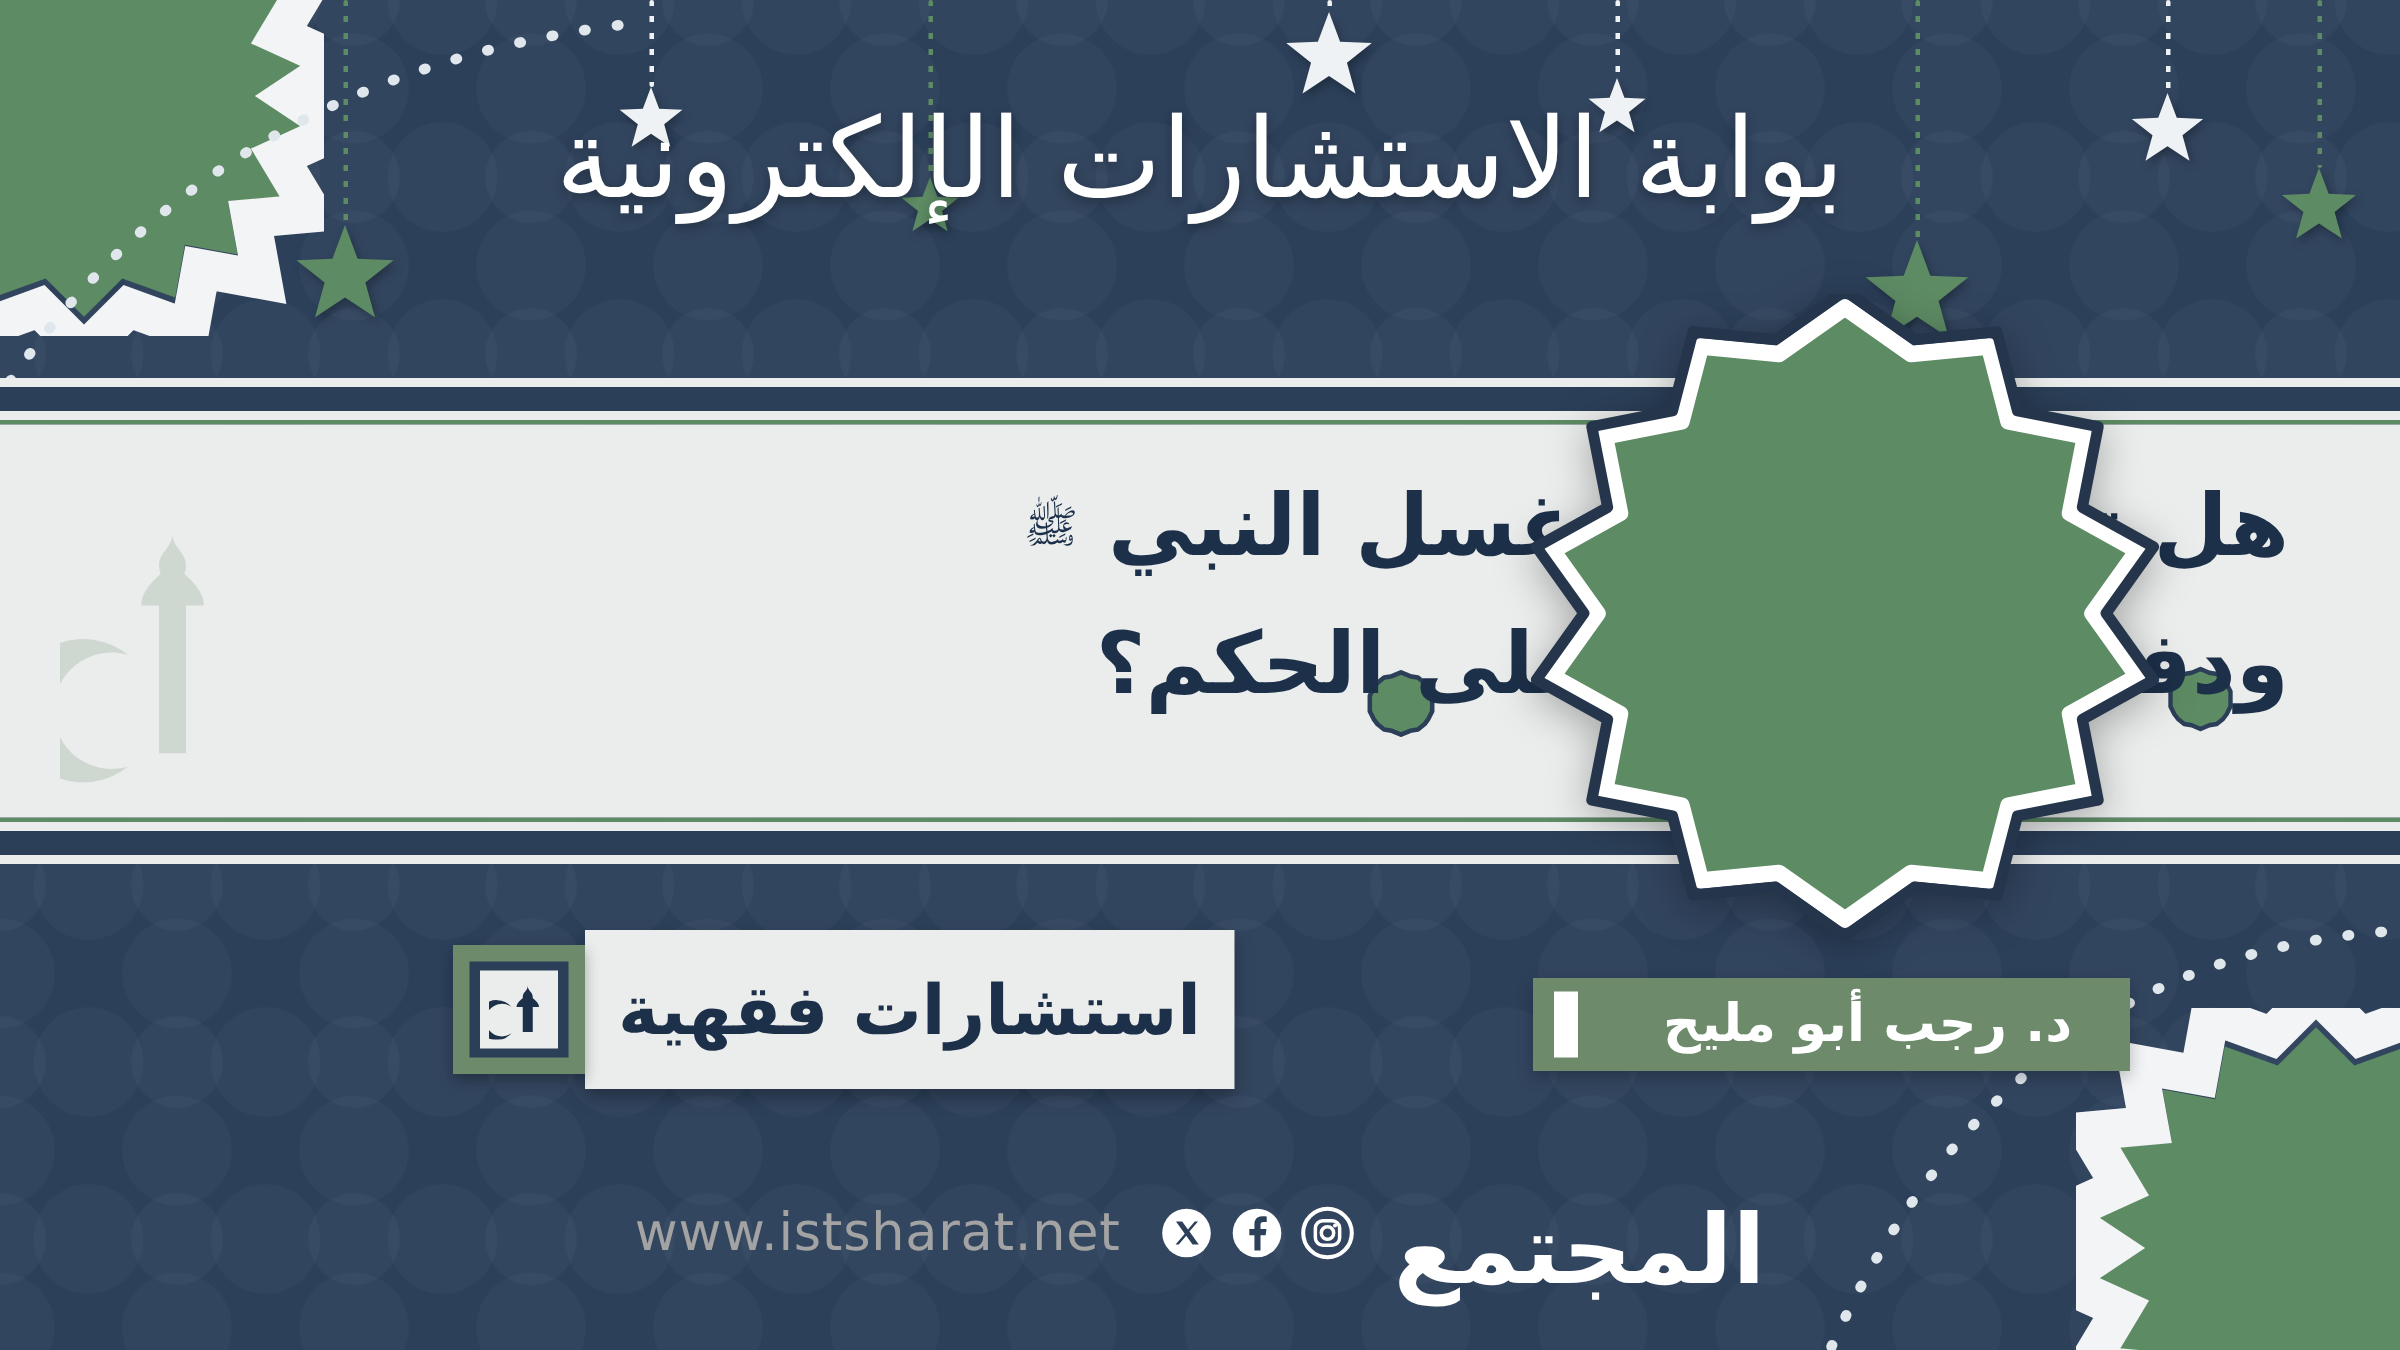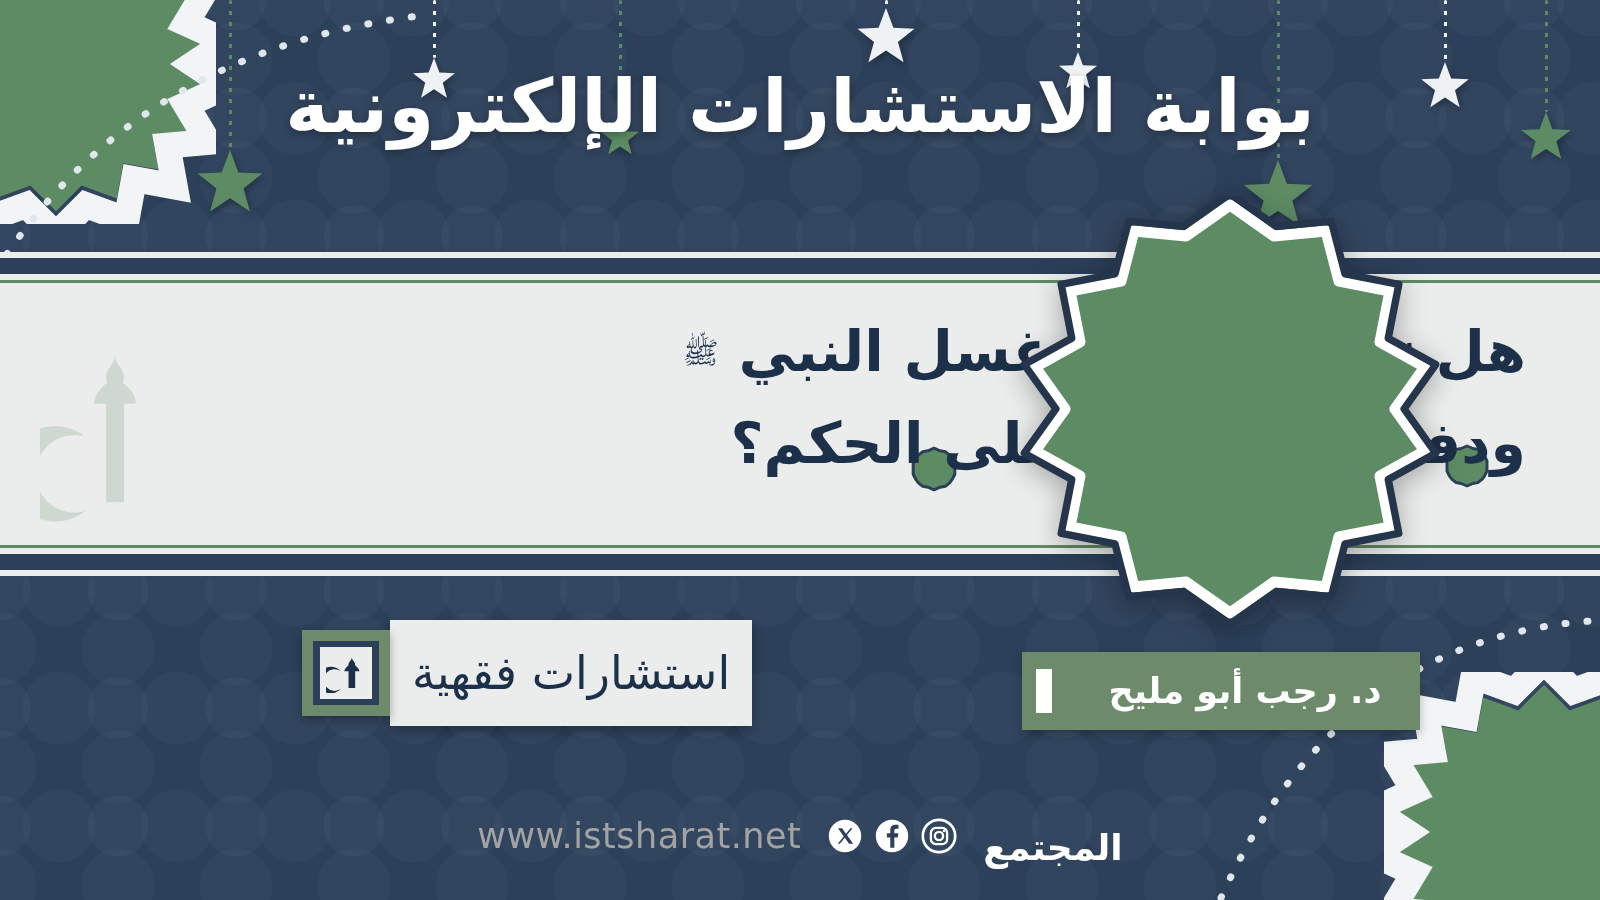--- a/index.html
+++ b/index.html
@@ -45,21 +45,21 @@
   
   .corner{position:absolute;pointer-events:none;}
   .corner-tl{top:-96px;left:-104px;}
   .corner-br{bottom:-96px;right:-104px;}
   .dot-arc{position:absolute;pointer-events:none;}
 
   
   .header-title{
     position:absolute;top:58px;left:0;width:1600px;text-align:center;
     color:#ffffff;
-    font-size:74px;line-height:1.3;font-weight:700;
+    font-size:74px;line-height:1.3;font-weight:400;
     text-shadow:0 3px 8px rgba(0,0,0,.3);
     letter-spacing:-2px;
   }
 
   
   .band-wrap{position:absolute;top:252px;left:0;width:1600px;}
   .rule-navy{height:16px;background:#2b3f58;}
   .rule-gap{height:6px;background:#ebecec;}
   .rule-green{height:3px;background:#5d8b63;}
   .band-body{
@@ -85,21 +85,21 @@
   .band-rosette{position:absolute;}
 
   
   .portrait{
     position:absolute;left:1004px;top:196px;width:452px;height:430px;
     filter:drop-shadow(0 6px 14px rgba(0,0,0,.30));
   }
 
   
   .nameplate{
-    position:absolute;left:1022px;top:652px;width:398px;height:78px;
+    position:absolute;left:1022px;top:652px;width:398px;height:62px;
     background:#6d8a6b;display:flex;align-items:center;
     box-shadow:0 4px 10px rgba(0,0,0,.25);
   }
   .nameplate-accent{width:16px;height:44px;background:#ffffff;margin-right:0;margin-left:14px;}
   .nameplate-text{
     flex:1;text-align:center;color:#ffffff;font-size:35px;font-weight:700;
     padding-left:18px;letter-spacing:-.5px;
   }
 
   
@@ -117,29 +117,29 @@
     width:52px;height:52px;background:#ebecec;
     display:flex;align-items:center;justify-content:center;
   }
   .badge-plate{
     height:106px;min-width:338px;background:#ebecec;
     display:flex;align-items:center;justify-content:center;
     padding:0 22px;margin-right:-6px;margin-left:0;
     box-shadow:0 5px 11px rgba(0,0,0,.3);
   }
   .badge-text{
-    color:#1c3049;font-size:46px;font-weight:400;letter-spacing:-1px;white-space:nowrap;
+    color:#1c3049;font-size:46px;font-weight:700;letter-spacing:-1px;white-space:nowrap;
   }
 
   
   .footer{
     position:absolute;left:0;bottom:34px;width:1600px;
     display:flex;align-items:center;justify-content:center;gap:26px;
   }
-  .footer-logo{color:#ffffff;font-size:36px;font-weight:700;letter-spacing:-2px;line-height:1;margin-top:24px;}
+  .footer-logo{color:#ffffff;font-size:64px;font-weight:700;letter-spacing:-2px;line-height:1;margin-top:24px;}
   .social{display:flex;align-items:center;gap:11px;}
   .site-url{
     color:#a3a3a3;font-size:35px;font-weight:400;letter-spacing:.5px;direction:ltr;
   }
 </style>
 </head>
 <body>
 
 <div class="stage">
 

